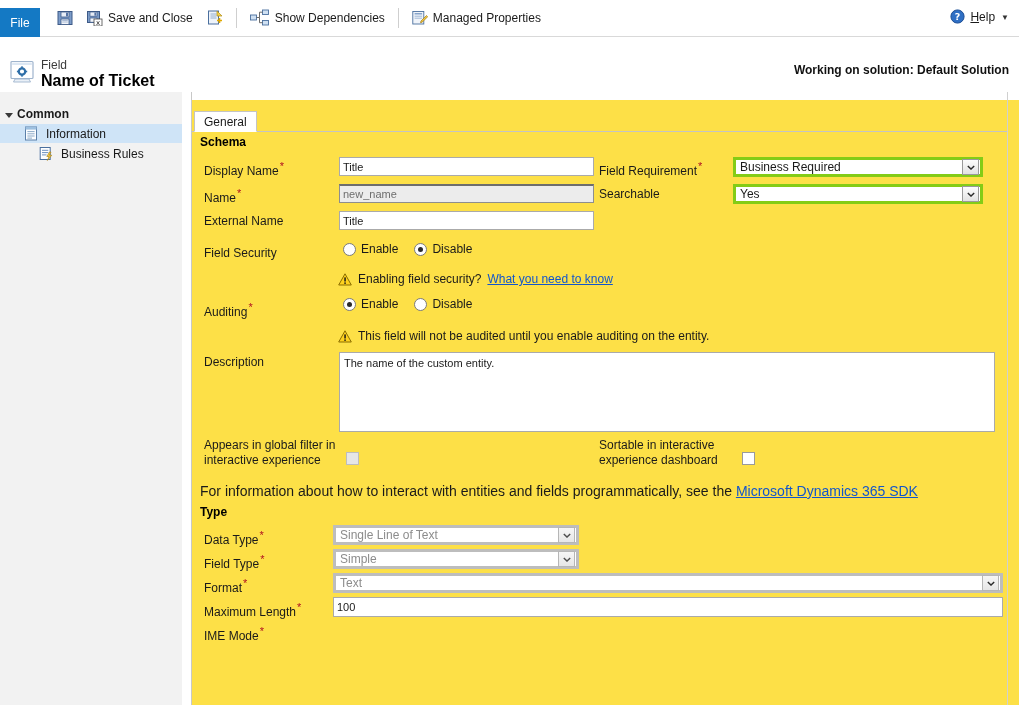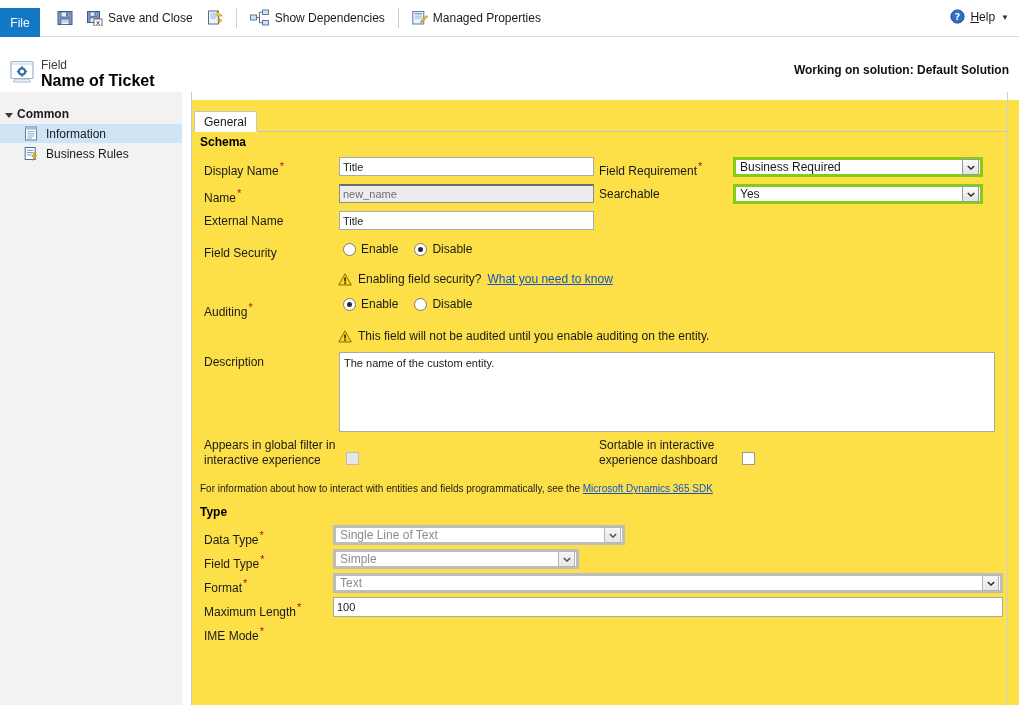--- a/index.html
+++ b/index.html
@@ -99,21 +99,21 @@
     margin-top: 2px;
   }
   .side-item {
     position: absolute; left: 0; width: 182px; height: 19px;
     display: flex; align-items: center; gap: 6px;
     padding-left: 24px;
     font-size: 12px; cursor: pointer;
   }
   .side-item.sel { background: #cfe4f7; }
   .side-item-1 { top: 32px; }
-  .side-item-2 { top: 52px; }
+  .side-item-2 { top: 52px; margin-left: 15px; }
 
   .splitter {
     position: absolute; left: 191px; top: 92px;
     width: 1px; height: 613px; background: #c8c8c8;
   }
   .sidebar-gap {
     position: absolute; left: 182px; top: 92px;
     width: 9px; height: 613px; background: #ffffff;
   }
 
@@ -240,21 +240,21 @@
   }
 
   
   .chk {
     position: absolute; width: 13px; height: 13px;
     border: 1px solid #9a9a9a; background: #ffffff; cursor: pointer;
   }
   .chk.dis { background: #e6e6e6; border-color: #bdbdbd; cursor: default; }
 
   .note {
-    position: absolute; font-size: 10px; color: #1a1a1a; white-space: nowrap;
+    position: absolute; font-size: 14px; color: #1a1a1a; white-space: nowrap;
   }
   .twoline { line-height: 15px; }
 </style>
 </head>
 <body>
 
 <div class="app">
 
   <div class="ribbon">
 
@@ -525,21 +525,21 @@
     <div class="note" style="left:8px; top:383px;">
       <span>For information about how to interact with entities and fields programmatically, see the</span>
       <a class="lnk">Microsoft Dynamics 365 SDK</a>
     </div>
 
     <div class="sec-head" id="sec-type">Type</div>
 
     <div class="lbl" style="left:12px; top:429px;">
       <span>Data Type</span><span class="req">*</span>
     </div>
-    <div class="ddl dis" style="left:141px; top:425px; width:292px;">
+    <div class="ddl dis" style="left:141px; top:425px; width:246px;">
       <span class="val">Single Line of Text</span>
       <span class="arrow">
         <svg class="chev" viewBox="0 0 10 6">
             <path d="M1 1 L5 5 L9 1" fill="none" stroke="#4d4d4d" stroke-width="1.7"></path>
           </svg>
       </span>
     </div>
 
     <div class="lbl" style="left:12px; top:453px;">
       <span>Field Type</span><span class="req">*</span>

